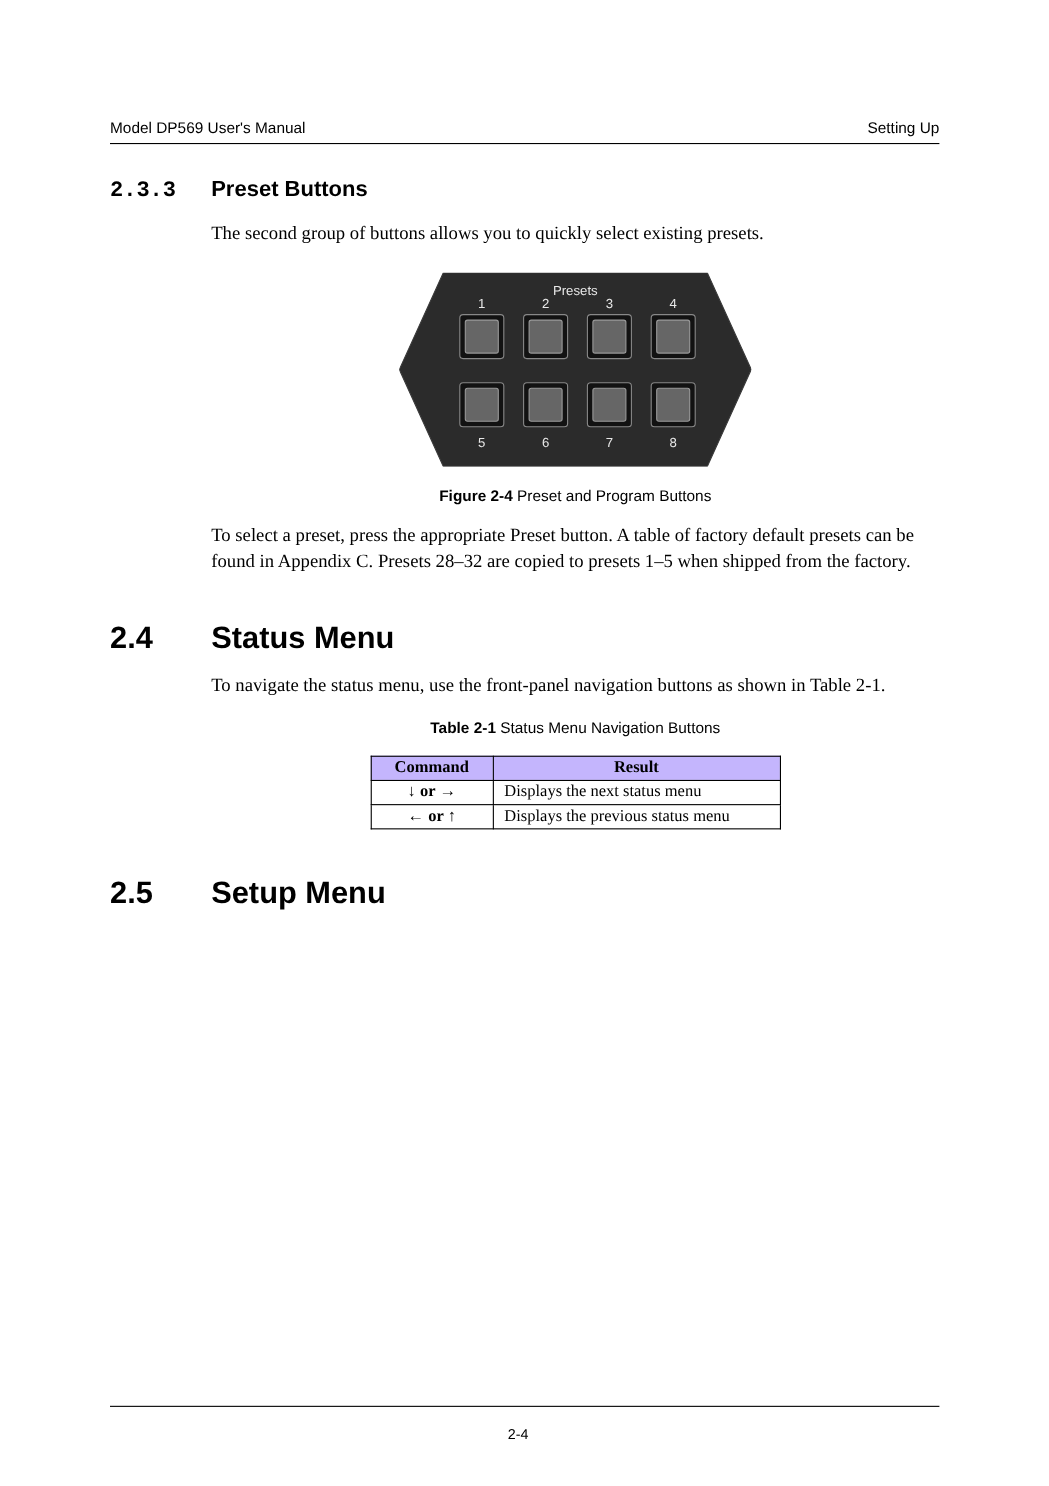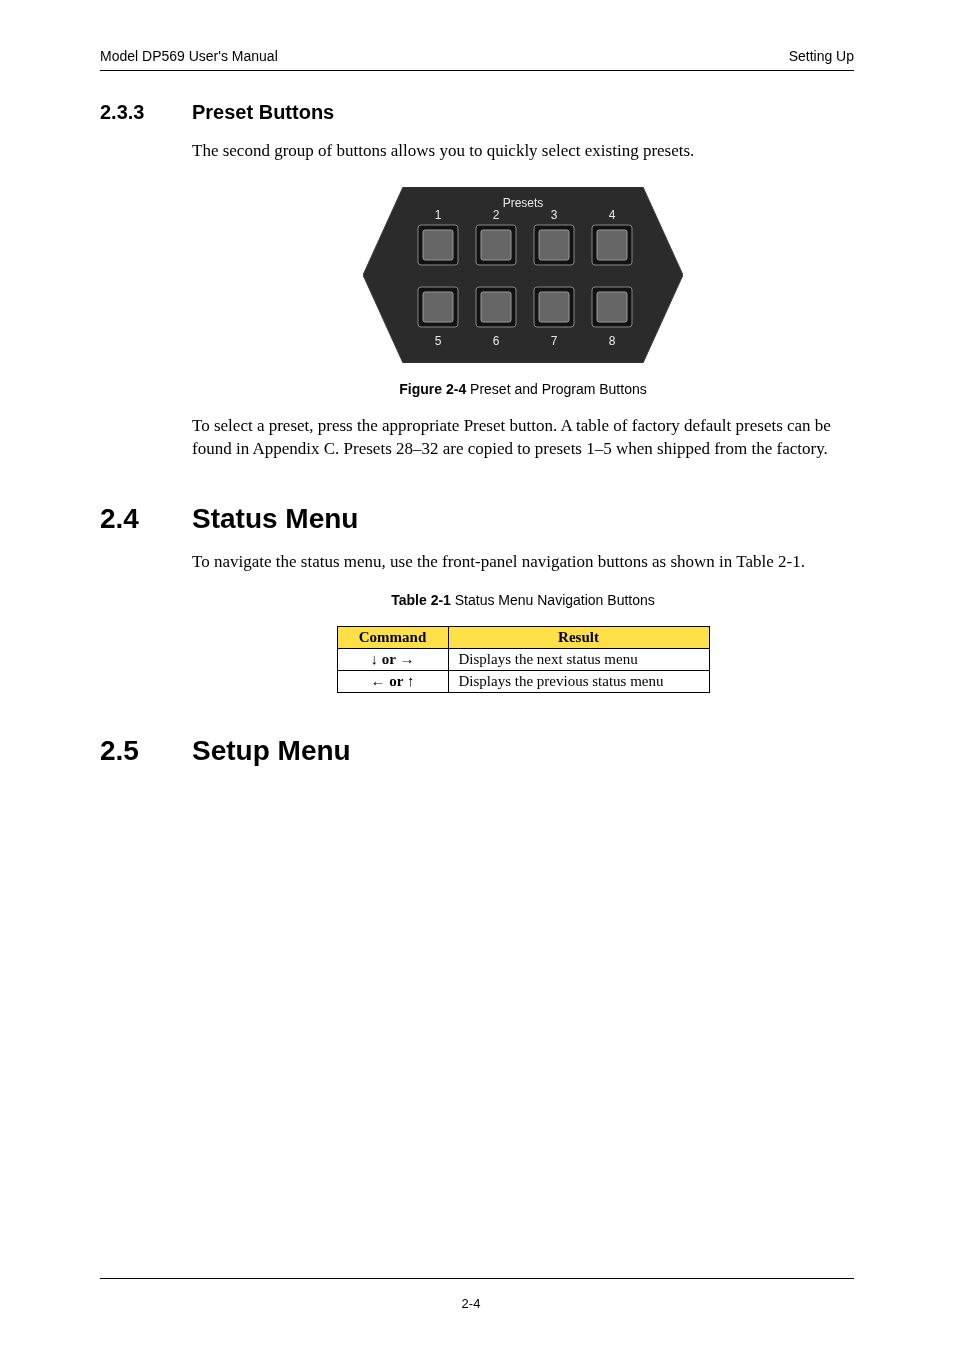--- a/index.html
+++ b/index.html
@@ -5,21 +5,21 @@
   body {
     margin: 0;
     background: #fff;
     font-family: "Times New Roman", Times, serif;
     color: #000;
   }
   .page {
     width: 954px;
     min-height: 1351px;
     box-sizing: border-box;
-    padding: 48px 100px 40px 100px;
+    padding: 108px 100px 40px 100px;
     position: relative;
   }
   .header-row {
     display: flex;
     justify-content: space-between;
     font-family: Arial, Helvetica, sans-serif;
     font-size: 14px;
     color: #000;
   }
   .header-rule {
@@ -30,20 +30,21 @@
   .h3-row {
     display: flex;
     margin-top: 30px;
     align-items: baseline;
     font-family: Arial, Helvetica, sans-serif;
     font-weight: bold;
     font-size: 20px;
   }
   .h3-num {
     width: 92px;
+    font-family: Liberation Mono, monospace;
   }
   .h2-row {
     display: flex;
     margin-top: 42px;
     align-items: flex-start;
     font-family: Arial, Helvetica, sans-serif;
     font-weight: bold;
     font-size: 28px;
   }
   .h2-num {
@@ -85,21 +86,21 @@
     border-collapse: collapse;
     font-size: 15px;
   }
   table.nav th, table.nav td {
     border: 1px solid #000;
     padding: 2px 10px;
     text-align: left;
     vertical-align: middle;
   }
   table.nav th {
-    background: #fde047;
+    background: #c4b5fd;
     font-weight: bold;
     text-align: center;
   }
   table.nav td.cmd {
     text-align: center;
     font-weight: bold;
     white-space: nowrap;
     min-width: 90px;
   }
   table.nav td.res {

